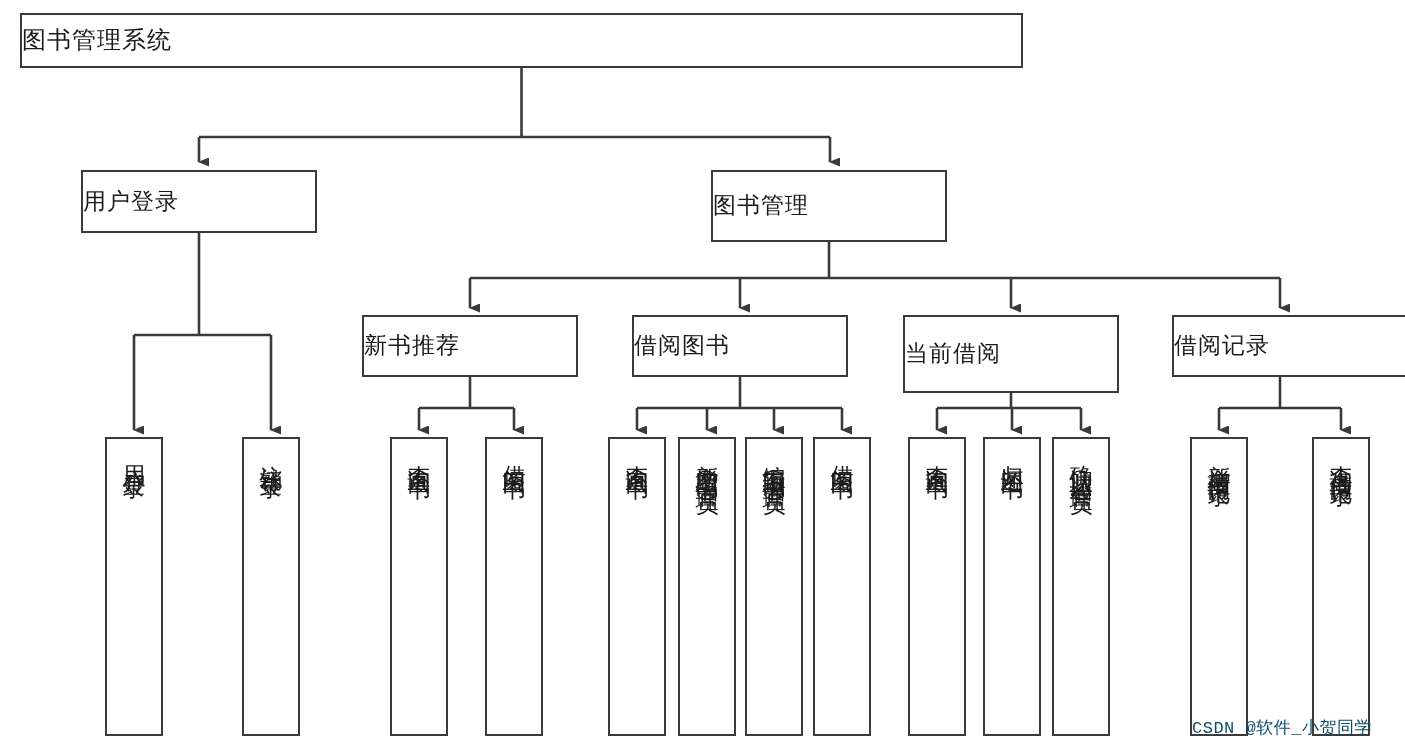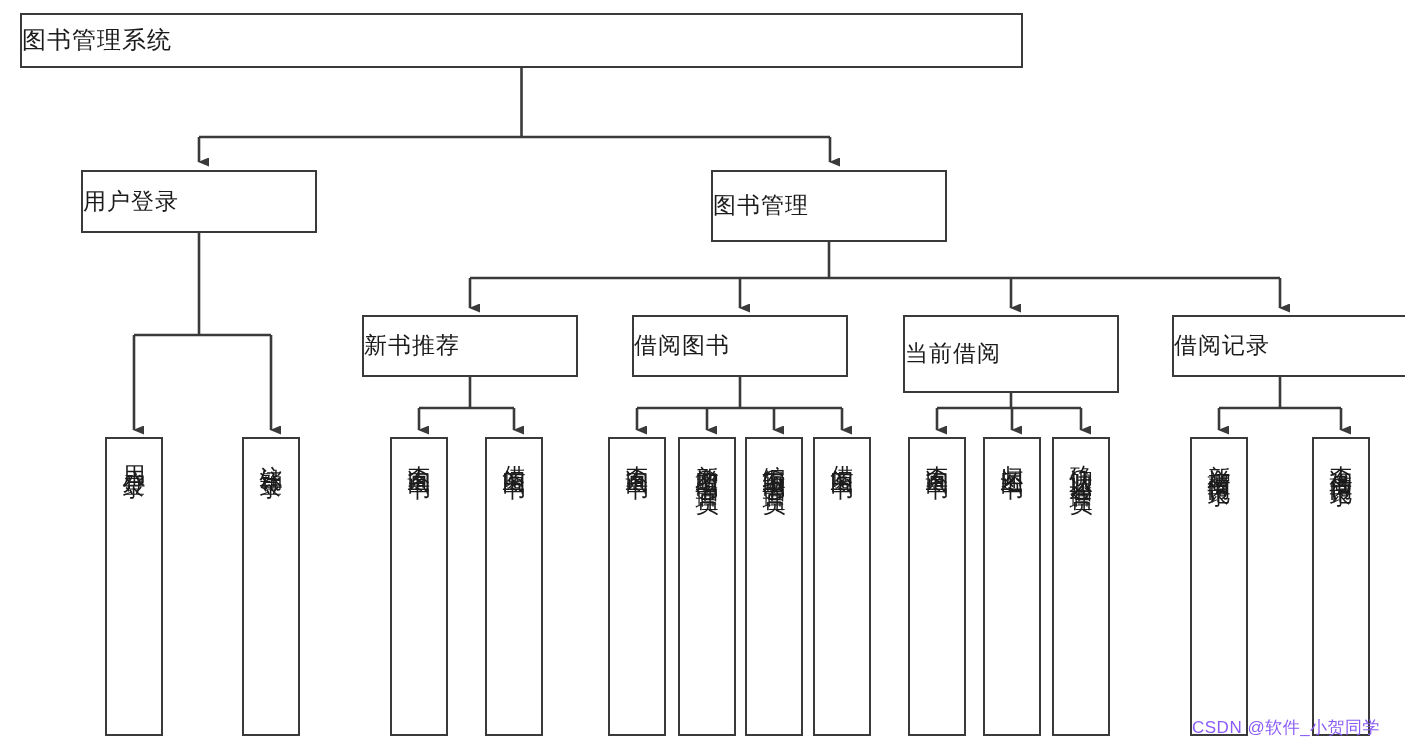--- a/index.html
+++ b/index.html
@@ -178,14 +178,14 @@
   <div class="node vert" id="lf-10" style="left: 1052px; top: 437px; width: 58px; height: 299px;">
     <span class="vtext">确认归还（管理员）</span>
   </div>
   <div class="node vert" id="lf-11" style="left: 1190px; top: 437px; width: 58px; height: 299px;">
     <span class="vtext">新增借阅记录</span>
   </div>
   <div class="node vert" id="lf-12" style="left: 1312px; top: 437px; width: 58px; height: 299px;">
     <span class="vtext">查询借阅记录</span>
   </div>
 
-  <div class="watermark" style="left: 1192px; top: 716px; color: #8b5cf6;">CSDN @软件_小贺同学</div>
+  <div class="watermark" style="left: 1192px; top: 716px; color: #0c4a6e; font-family: Liberation Mono, monospace;">CSDN @软件_小贺同学</div>
 </div>
 
 </body></html>

